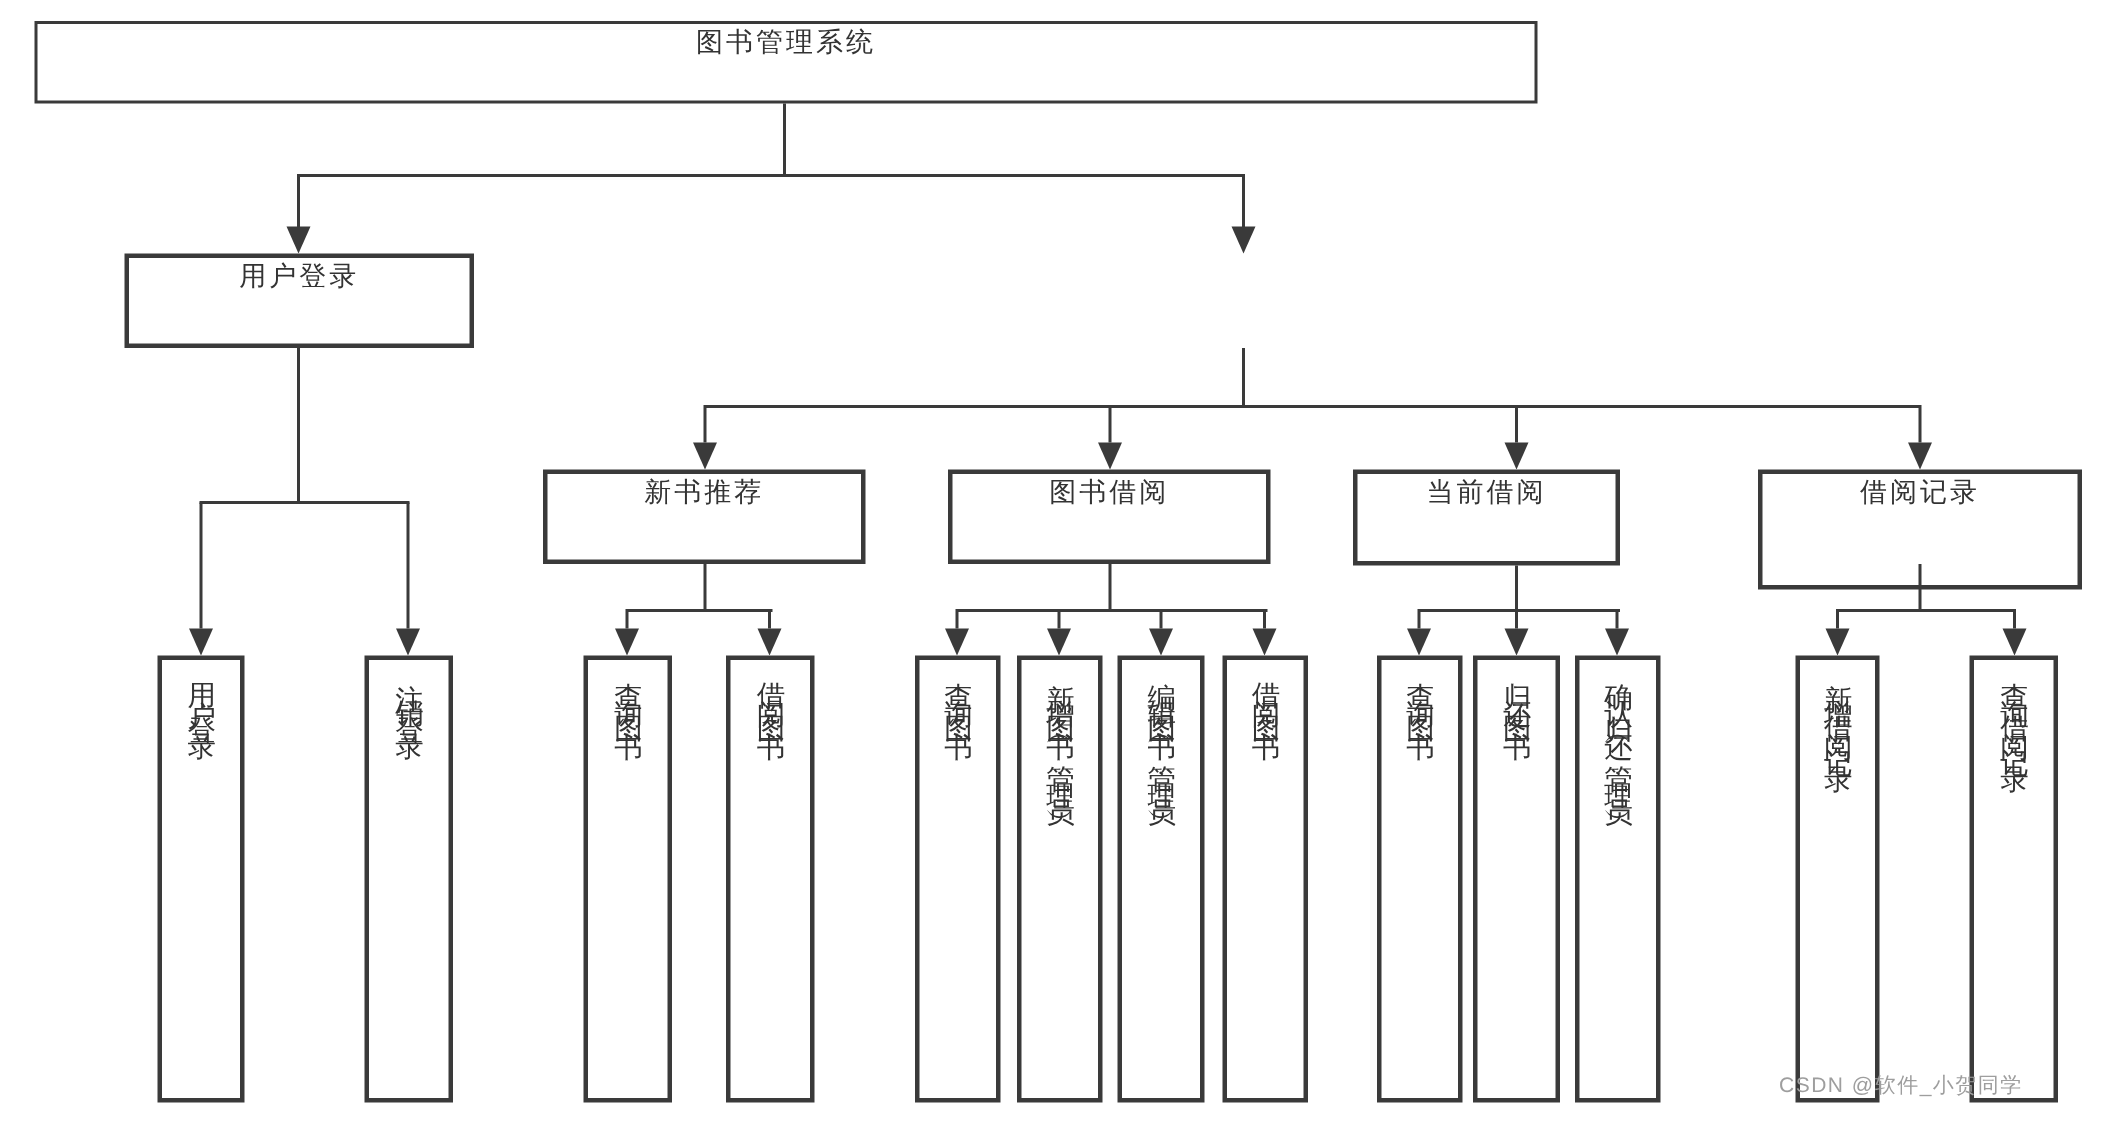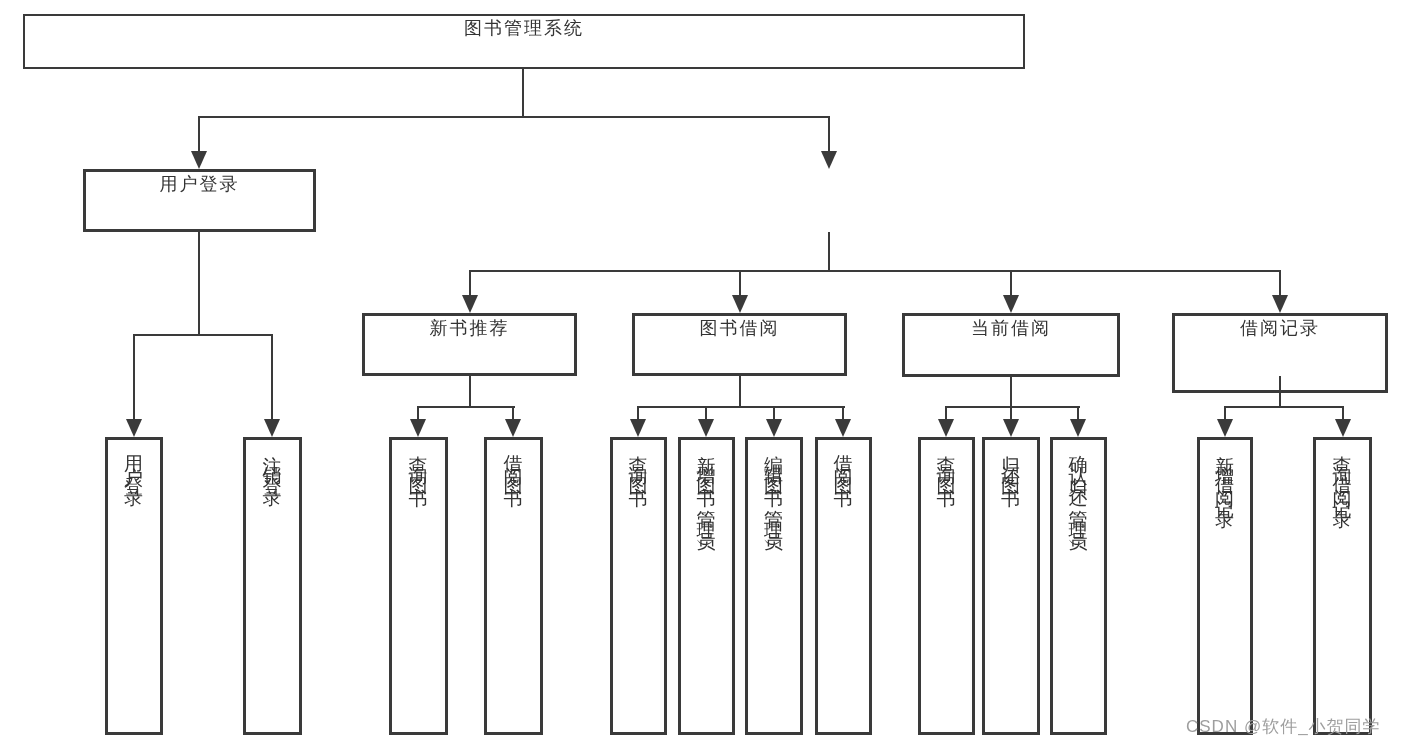--- a/index.html
+++ b/index.html
@@ -27,21 +27,21 @@
   }
   .v,.h{position:absolute;background:var(--line);display:block;}
   .v{width:2px;}
   .h{height:2px;}
   .a{
     position:absolute;display:block;width:0;height:0;
     border-left:8px solid transparent;border-right:8px solid transparent;
     border-top:18px solid var(--line);
   }
   .watermark{
-    position:absolute;left:1186px;top:715px;font-size:17px;
+    position:absolute;left:1186px;top:715px;font-size:14px;
     color:var(--watermark);white-space:nowrap;letter-spacing:1px;
   }
 </style>
 </head>
 <body>
 
 <div id="canvas">
 
   <div class="box hbox root" style="left:23px;top:14px;width:1002px;height:55px">
     <span>图书管理系统</span>
@@ -75,21 +75,21 @@
   <i class="a" style="left:1003px;top:295px"></i>
   <i class="v" style="left:1279px;top:272px;height:23px"></i>
   <i class="a" style="left:1272px;top:295px"></i>
 
   <div class="box hbox" style="left:632px;top:313px;width:215px;height:63px">
     <span>图书借阅</span>
   </div>
   <div class="box hbox" style="left:362px;top:313px;width:215px;height:63px">
     <span>新书推荐</span>
   </div>
-  <div class="box hbox" style="left:902px;top:313px;width:218px;height:64px">
+  <div class="box hbox" style="left:902px;top:313px;width:178px;height:64px">
     <span>当前借阅</span>
   </div>
   <div class="box hbox" style="left:1172px;top:313px;width:216px;height:80px">
     <span>借阅记录</span>
   </div>
 
   <i class="v" style="left:469px;top:376px;height:32px"></i>
   <i class="h" style="left:417px;top:406px;width:98px"></i>
   <i class="v" style="left:417px;top:408px;height:11px"></i>
   <i class="a" style="left:410px;top:419px"></i>

